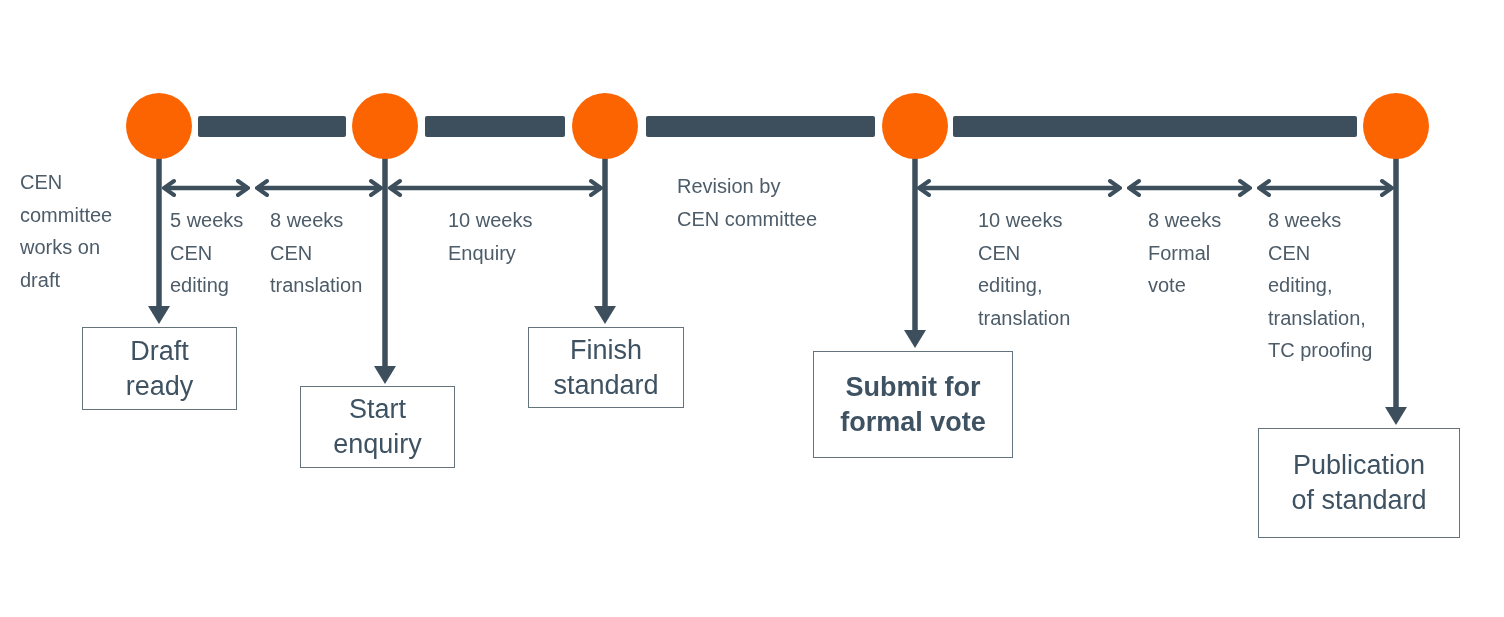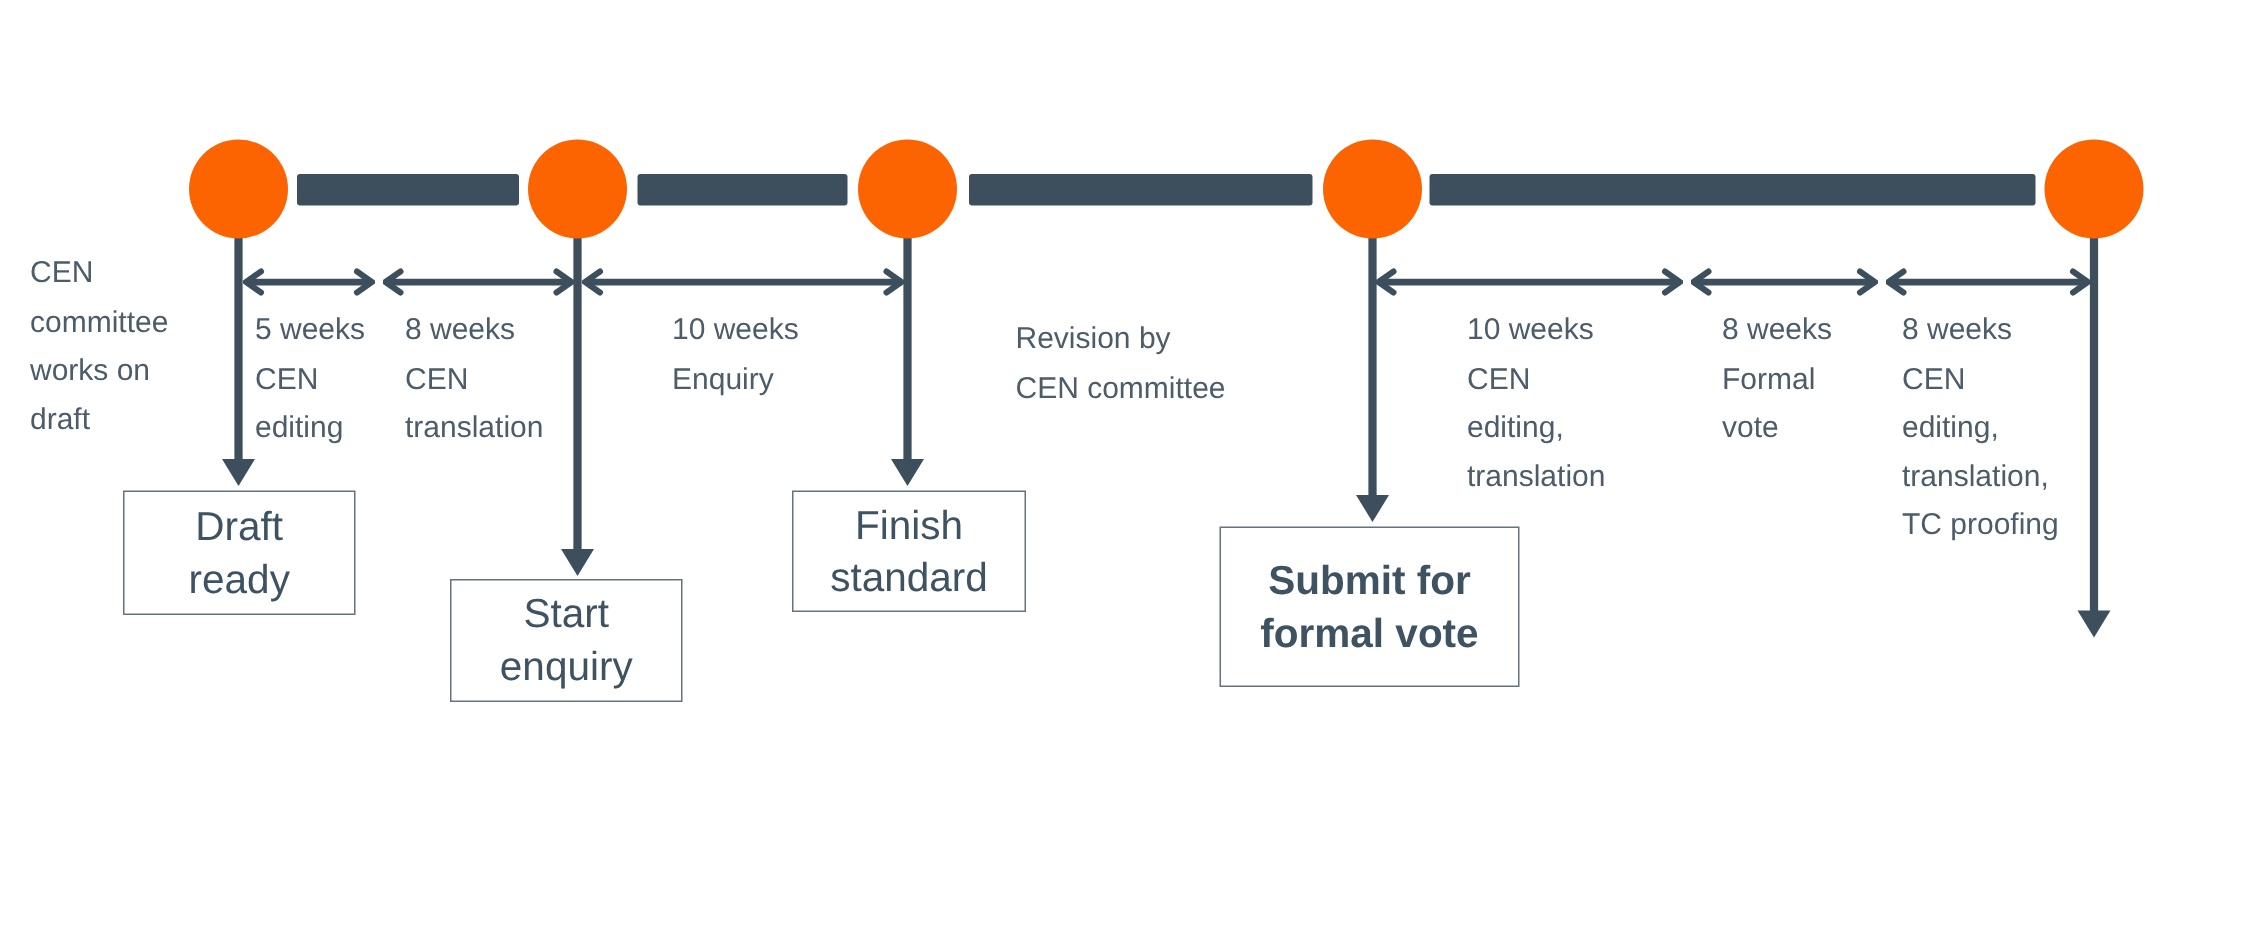--- a/index.html
+++ b/index.html
@@ -37,21 +37,21 @@
     border:1.5px solid var(--box-border);background:var(--background);
     color:var(--box-text);font-size:27px;line-height:35px;
     text-align:center;white-space:pre-line;box-sizing:border-box;
   }
   .mbox.b0{left:82px;top:327px;width:155px;height:83px;}
   .mbox.b1{left:300px;top:386px;width:155px;height:82px;text-align:center;}
   .mbox.b2{left:528px;top:327px;width:156px;height:81px;}
   .mbox.b3{left:813px;top:351px;width:200px;height:107px;font-weight:bold;}
   .mbox.b4{left:1258px;top:428px;width:202px;height:110px;}
   .note.left{left:20px;top:166px;width:140px;}
-  .note.revision{left:677px;top:170px;width:190px;margin-top:40px;}
+  .note.revision{left:677px;top:170px;width:190px;}
   .duration.d0{left:170px;top:204px;width:100px;}
   .duration.d1{left:270px;top:204px;width:120px;}
   .duration.d2{left:448px;top:204px;width:140px;}
   .duration.d3{left:978px;top:204px;width:140px;}
   .duration.d4{left:1148px;top:204px;width:110px;}
   .duration.d5{left:1268px;top:204px;width:140px;}
 </style>
 </head>
 <body>
 
@@ -123,14 +123,16 @@
 TC proofing</div>
 
   <div class="mbox b0">Draft
 ready</div>
   <div class="mbox b1">Start
 enquiry</div>
   <div class="mbox b2">Finish
 standard</div>
   <div class="mbox b3">Submit for
 formal vote</div>
+  <div class="mbox b4">Publication
+of standard</div>
 
 </div>
 
 </body></html>

